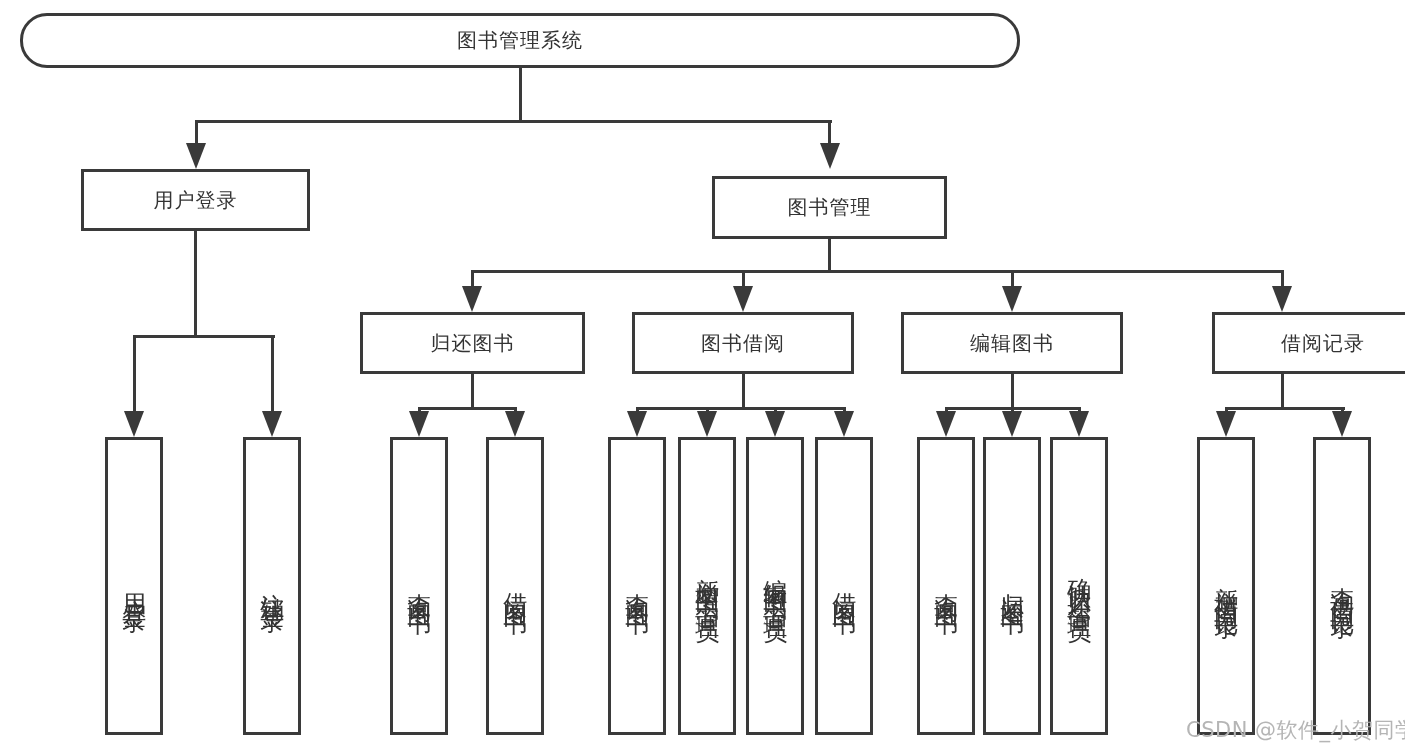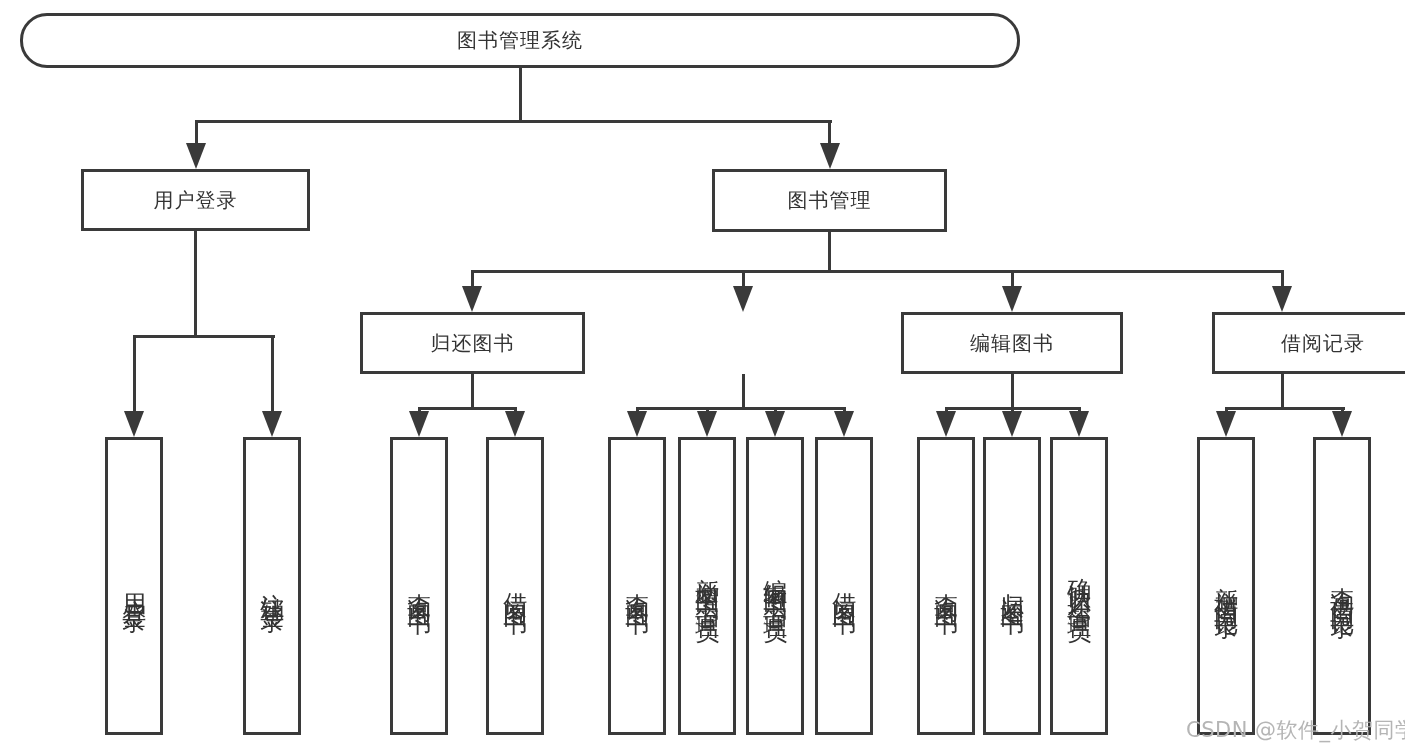--- a/index.html
+++ b/index.html
@@ -54,24 +54,25 @@
 </style>
 </head>
 <body>
 
 <div class="canvas">
 
   <div class="box" style="left:20px;top:13px;width:1000px;height:55px;border-radius:27px;">图书管理系统</div>
 
   <div class="box" style="left:81px;top:169px;width:229px;height:62px;">用户登录</div>
 
-  <div class="box" style="left:712px;top:169px;width:235px;height:63px;">图书管理</div>
+  <div class="box" style="left:712px;top:176px;width:235px;height:63px;">图书管理</div>
 
   <div class="box" style="left:360px;top:312px;width:225px;height:62px;">归还图书</div>
 
+  <div class="box" style="left:632px;top:312px;width:222px;height:62px;">图书借阅</div>
 
   <div class="box" style="left:901px;top:312px;width:222px;height:62px;">编辑图书</div>
 
   <div class="box" style="left:1171px;top:312px;width:222px;height:62px;margin-left:41px;">借阅记录</div>
 
   <div class="vbox" style="left:105px;top:437px;width:58px;height:298px;">用户登录</div>
   <div class="vbox" style="left:243px;top:437px;width:58px;height:298px;">注销登录</div>
 
   <div class="vbox" style="left:390px;top:437px;width:58px;height:298px;">查询图书</div>
   <div class="vbox" style="left:486px;top:437px;width:58px;height:298px;">借阅图书</div>

